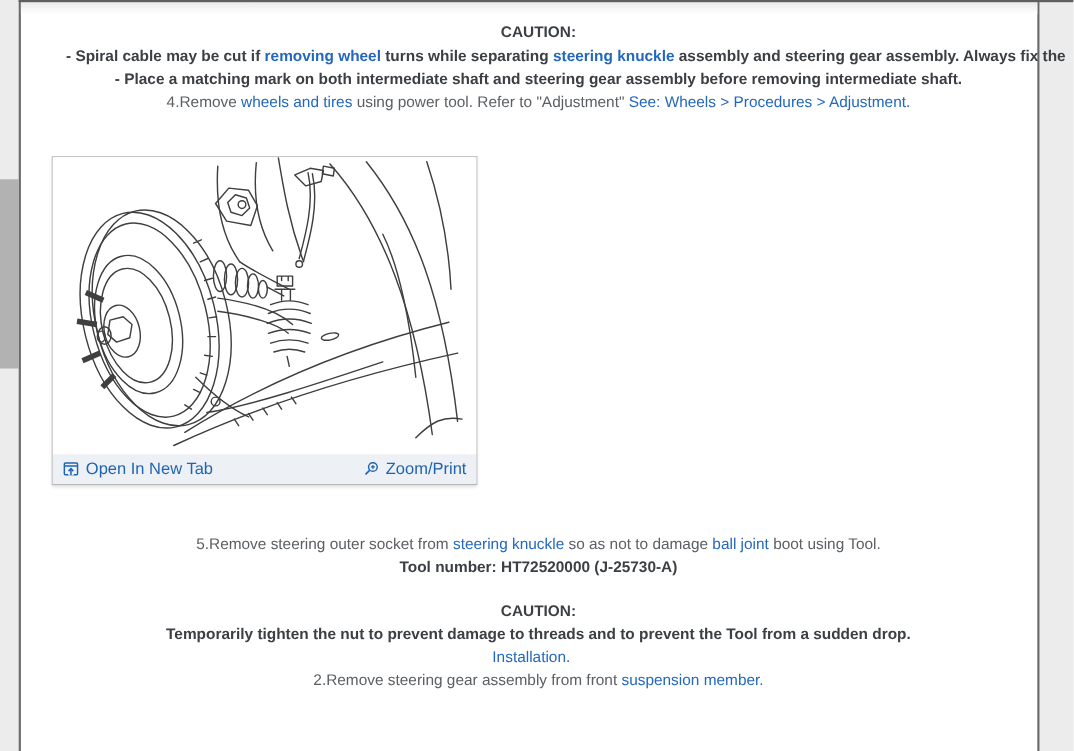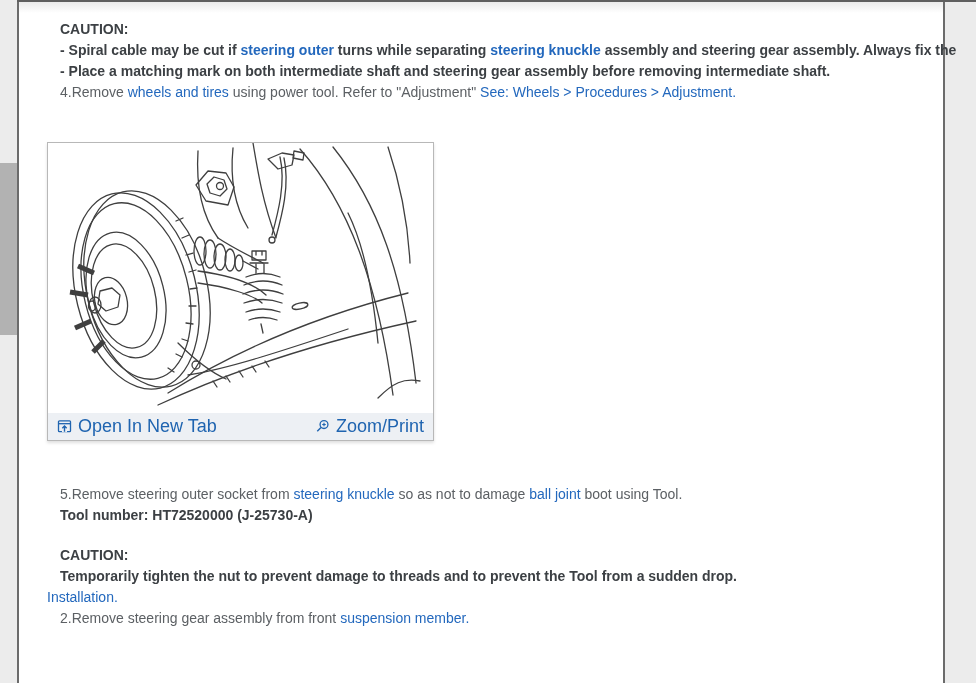--- a/index.html
+++ b/index.html
@@ -14,55 +14,55 @@
   .panel{
     position:absolute;left:17px;top:0;right:31px;bottom:0;background:#ffffff;
     border-left:2px solid #6b6b6b;border-right:2px solid #6b6b6b;
   }
   .panel::before{
     content:'';position:absolute;left:0;right:0;top:0;height:13px;
     background:linear-gradient(#e7e7e7,#ffffff);pointer-events:none;
   }
   .content{
     position:relative;padding:19px 24px 0 28px;
-    font-size:14px;line-height:21px;color:#5c6064;
+    font-size:14px;line-height:21px;color:#5c6064;text-align:center;
   }
   .line{white-space:nowrap;}
   .line.indent{padding-left:13px;}
   .b{font-weight:bold;color:#3c4044;}
   a.lnk{color:#2368bd;text-decoration:none;cursor:pointer;}
   .gap{height:19px;}
   .figure{
     width:385px;border:1px solid #b8b8b8;margin:39px 0 43px 0;
     box-shadow:0 2px 3px rgba(0,0,0,0.13);background:#fff;
   }
   .figure-image{height:270px;background:#fff;overflow:hidden;}
   .figure-footer{
     height:27px;background:#edf0f4;display:flex;justify-content:space-between;
-    align-items:center;padding:0 9px;font-size:18px;
+    align-items:center;padding:0 9px;font-size:15px;
   }
   .figure-footer a{display:flex;align-items:center;gap:6px;color:#1f64b0;text-decoration:none;cursor:pointer;}
   .icon svg{display:block;}
   .draw{stroke:#3f3f3f;stroke-width:1.3;fill:none;stroke-linecap:round;stroke-linejoin:round;}
   .draw-thick{stroke:#3f3f3f;stroke-width:5;fill:none;stroke-linecap:butt;}
 </style>
 </head>
 <body>
 
 <div class="gutter">
   <div class="scroll-thumb"></div>
 </div>
 <div class="topline"></div>
 
 <div class="panel">
   <div class="content">
 
     <div id="blocks-top">
         <div class="line indent"><span class="b">CAUTION:</span></div>
-        <div class="line indent"><span class="b">- Spiral cable may be cut if </span><a class="b lnk" href="#">steering outer</a><span class="b"> turns while separating </span><a class="b lnk" href="#">steering knuckle</a><span class="b"> assembly and steering gear assembly. Always fix the</span></div>
+        <div class="line indent"><span class="b">- Spiral cable may be cut if </span><a class="b lnk" href="#">removing wheel</a><span class="b"> turns while separating </span><a class="b lnk" href="#">steering knuckle</a><span class="b"> assembly and steering gear assembly. Always fix the</span></div>
         <div class="line indent"><span class="b">- Place a matching mark on both intermediate shaft and steering gear assembly before removing intermediate shaft.</span></div>
         <div class="line indent"><span>4.Remove </span><a class="lnk" href="#">wheels and tires</a><span> using power tool. Refer to "Adjustment" </span><a class="lnk" href="#">See: Wheels &gt; Procedures &gt; Adjustment.</a></div>
       </div>
 
     <div class="figure">
       <div class="figure-image">
         <svg width="385" height="270" viewBox="0 0 385 270">
 
           <ellipse class="draw" cx="88" cy="148" rx="60" ry="100" transform="rotate(-14 88 148)"></ellipse>
           <ellipse class="draw" cx="99" cy="146" rx="60" ry="100" transform="rotate(-14 99 146)"></ellipse>

